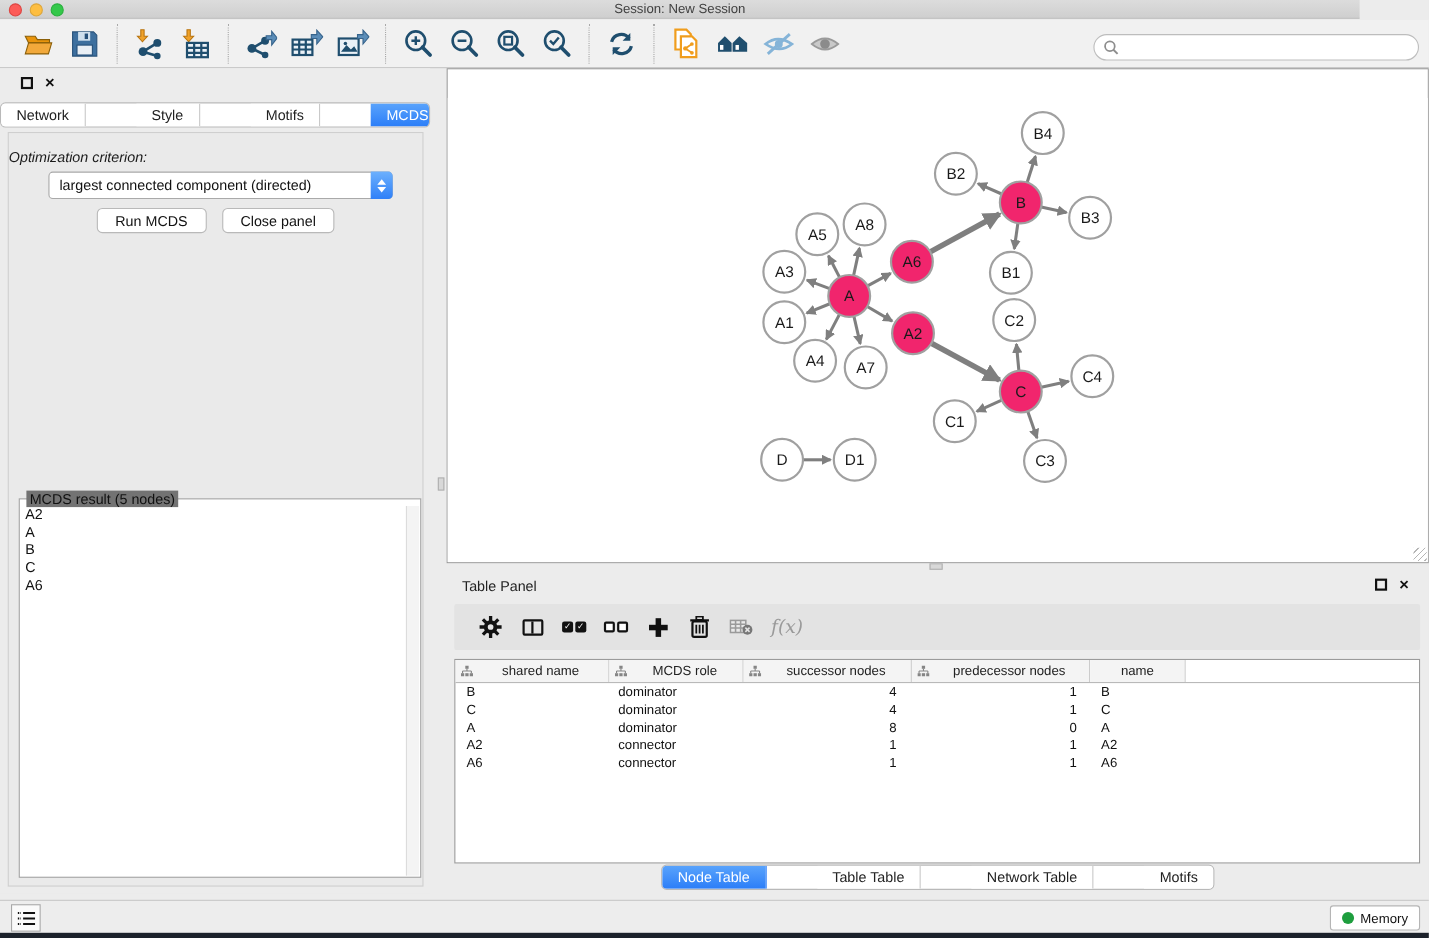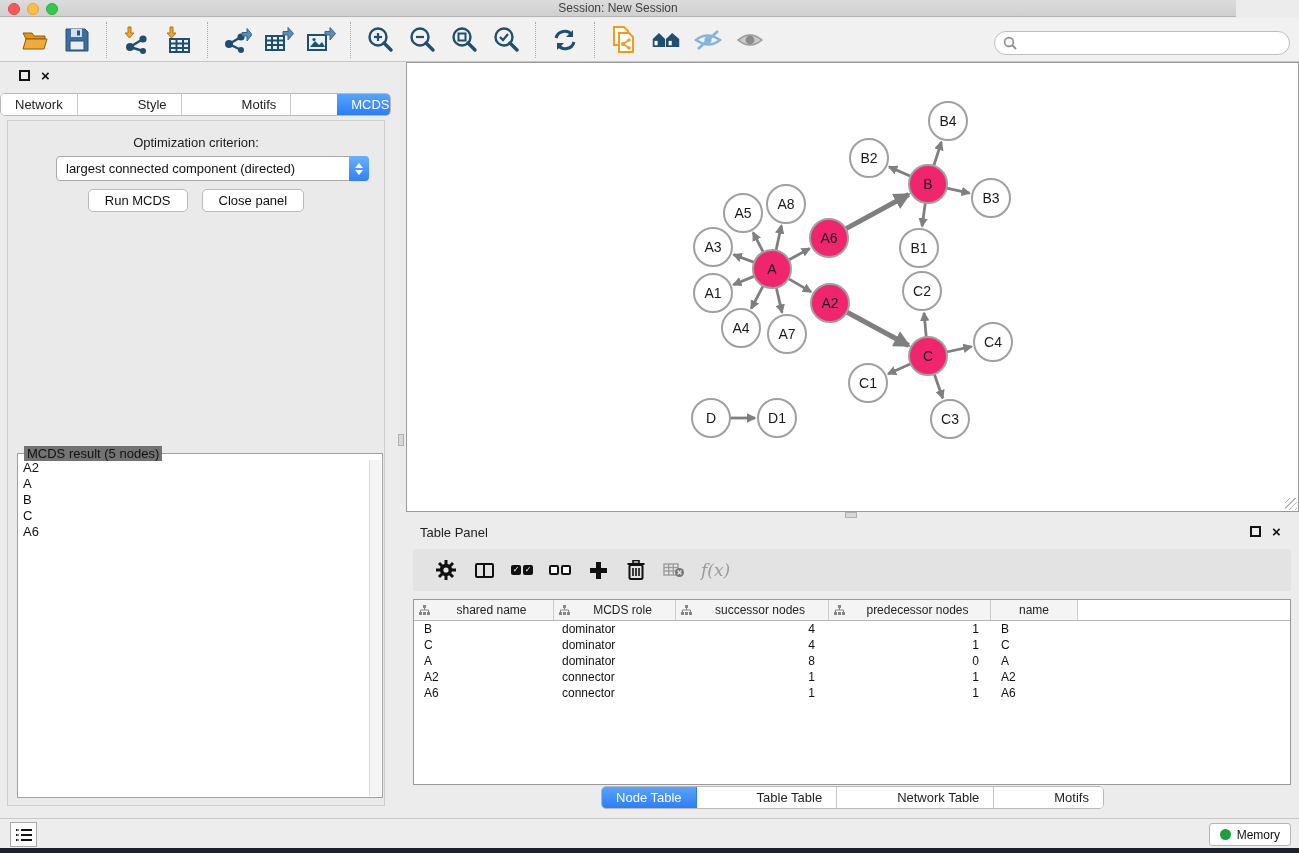--- a/index.html
+++ b/index.html
@@ -34,22 +34,22 @@
   .wbtn { width:13px; height:13px; margin-left:9px; position:relative; cursor:pointer; }
   .float-glyph { width:11px; height:11px; border:2px solid #111; }
   .close-glyph { font-size:15px; font-weight:bold; color:#111; line-height:11px; }
   .tabrow { display:flex; justify-content:center; margin-top:3px; }
   .tabseg { display:flex; border:1px solid #b9b9b9; border-radius:5px; overflow:hidden; background:#fff;gap:46px; }
   .tabseg .tab { font-size:13px; color:#222; padding:3px 14px; border-right:1px solid #c9c9c9; background:#fff; cursor:pointer; }
   .tabseg .tab:last-child { border-right:none; }
   .tabseg .tab.active { background:linear-gradient(#59a3fc,#2c7ef8); color:#fff; border-right-color:#2c7ef8; }
   .cp-content { position:absolute; left:7px; right:6px; top:58px; bottom:6px;
     background:#eaeaea; border:1px solid #cfcfcf; }
-  .opt-label { text-align:center; font-size:13px; color:#1a1a1a; margin-top:14px; }
-  .dropdown { position:absolute; left:48px; top:35px; width:313px; height:25px; background:#fff;
+  .opt-label { text-align:left; font-size:13px; color:#1a1a1a; margin-top:14px;font-style:italic; }
+  .dropdown { position:absolute; left:36px; top:35px; width:313px; height:25px; background:#fff;
     border:1px solid #a9a9a9; border-radius:4px; display:flex; align-items:center; cursor:pointer; }
   .dropdown .dd-text { flex:1; font-size:13px; color:#111; padding-left:9px; }
   .dd-stepper { width:20px; height:25px; margin-right:-1px; border-radius:0 4px 4px 0;
     background:linear-gradient(#6cb0fd,#2f80f8); display:flex; flex-direction:column; align-items:center; justify-content:center; gap:2px; }
   .tri-up { width:0; height:0; border-left:4px solid transparent; border-right:4px solid transparent; border-bottom:5px solid #fff; }
   .tri-down { width:0; height:0; border-left:4px solid transparent; border-right:4px solid transparent; border-top:5px solid #fff; }
   .btnrow { position:absolute; left:0; top:68px; width:100%; display:flex; justify-content:center; gap:14px; }
   .mac-btn { background:#fff; border:1px solid #b9b9b9; border-radius:5px; font-size:13px; color:#111;
     padding:3px 16px; cursor:pointer; font-family:"Liberation Sans",sans-serif; }
   .result-box { position:absolute; left:9px; top:332px; width:366px; height:345px;

